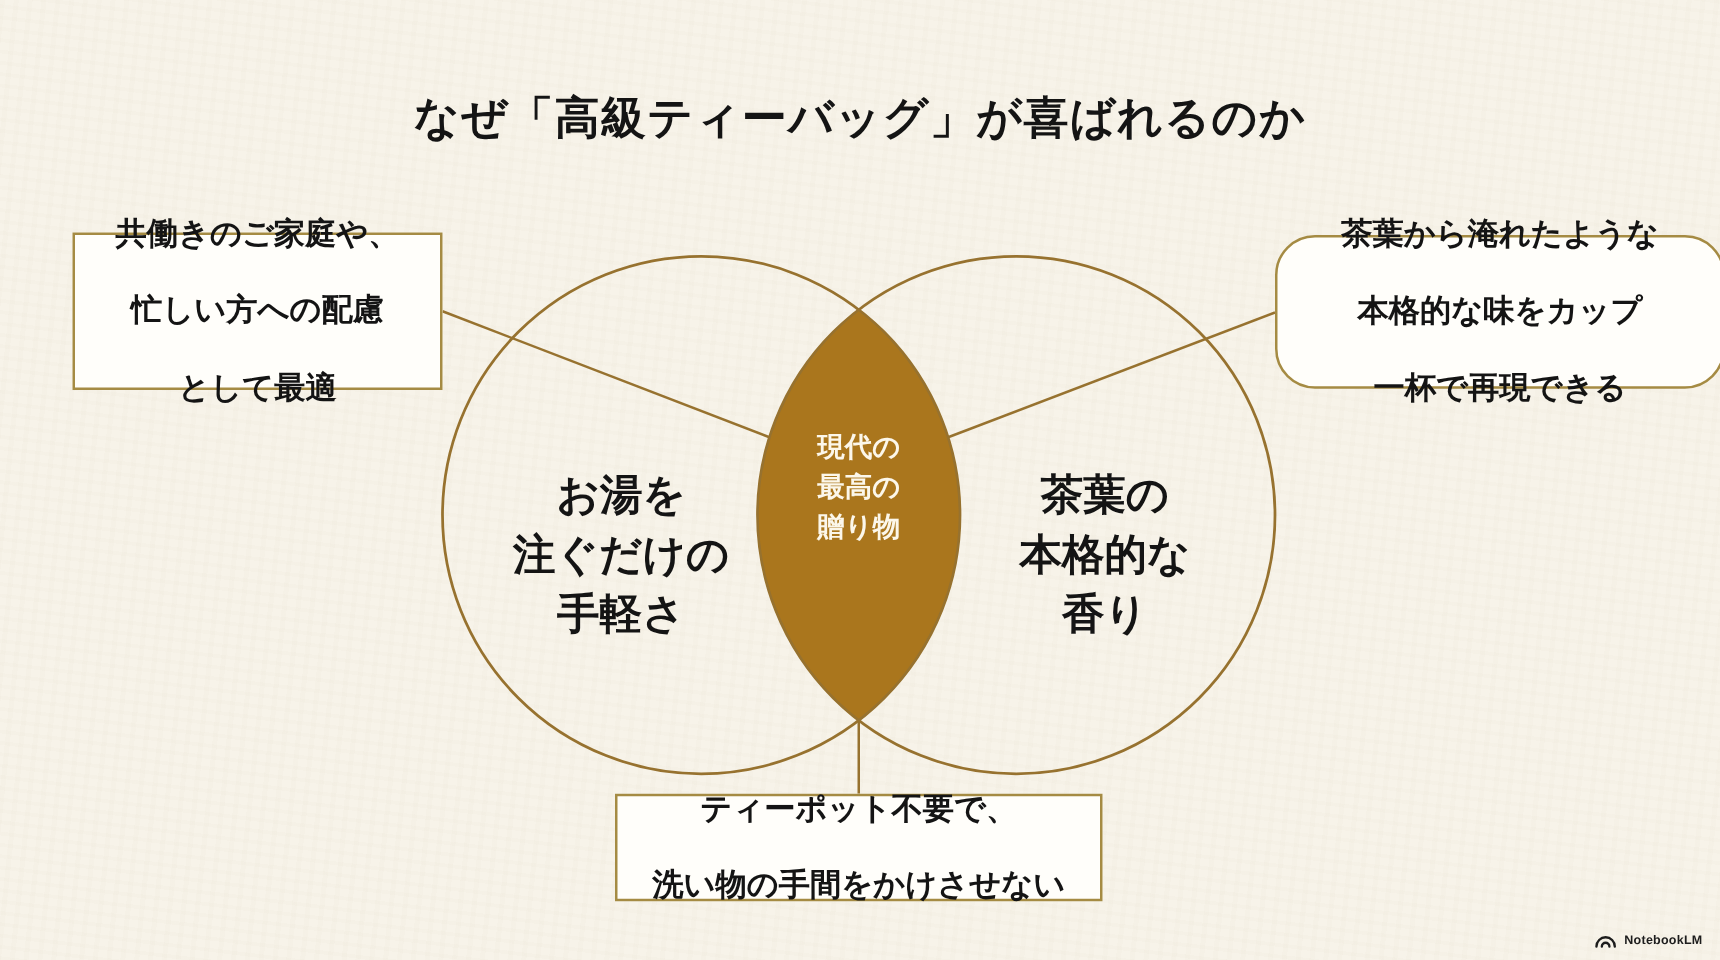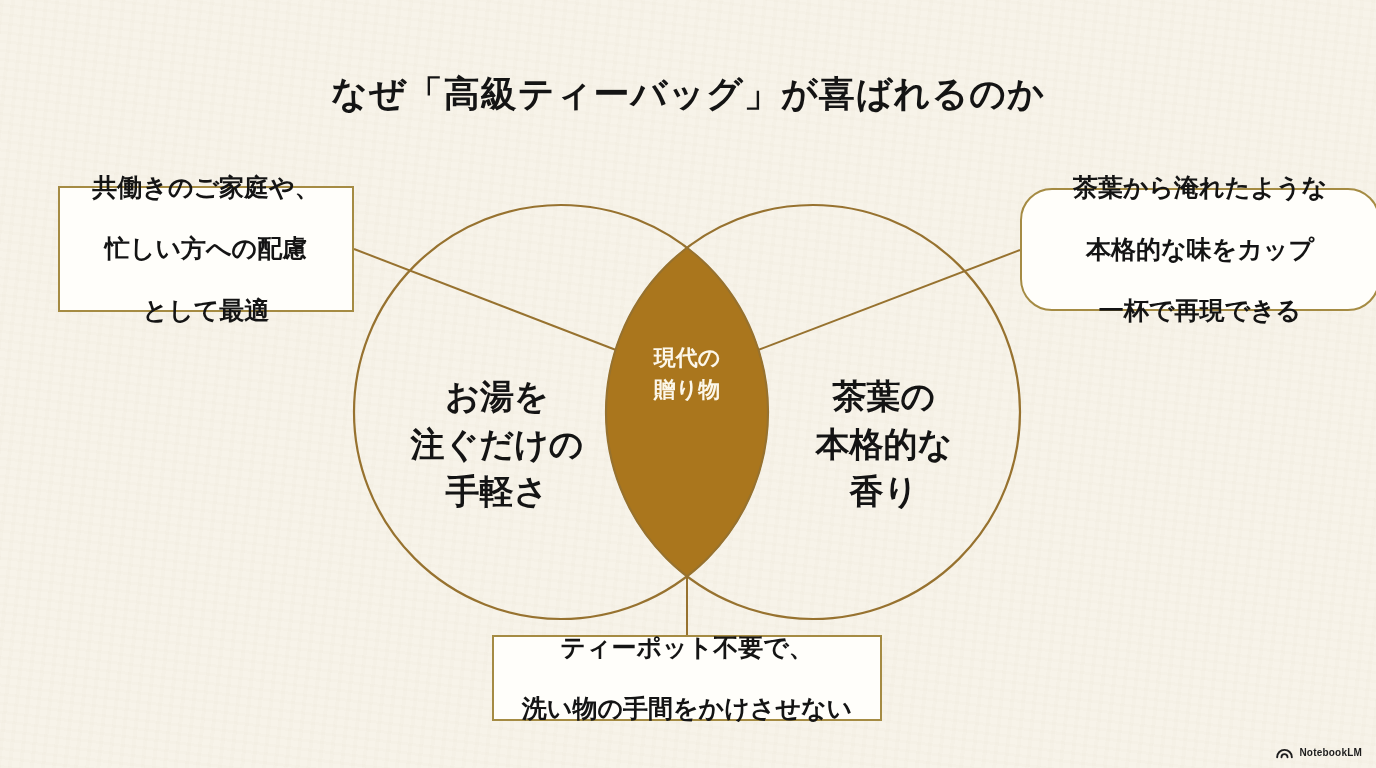--- a/index.html
+++ b/index.html
@@ -72,20 +72,21 @@
   </svg>
 
   <div class="circle-label label-left">
     <div>お湯を</div>
     <div>注ぐだけの</div>
     <div>手軽さ</div>
   </div>
 
   <div class="label-center">
     <div>現代の</div>
+    <div>最高の</div>
     <div>贈り物</div>
   </div>
 
   <div class="circle-label label-right">
     <div>茶葉の</div>
     <div>本格的な</div>
     <div>香り</div>
   </div>
 
   <div class="callout callout-top-left">

